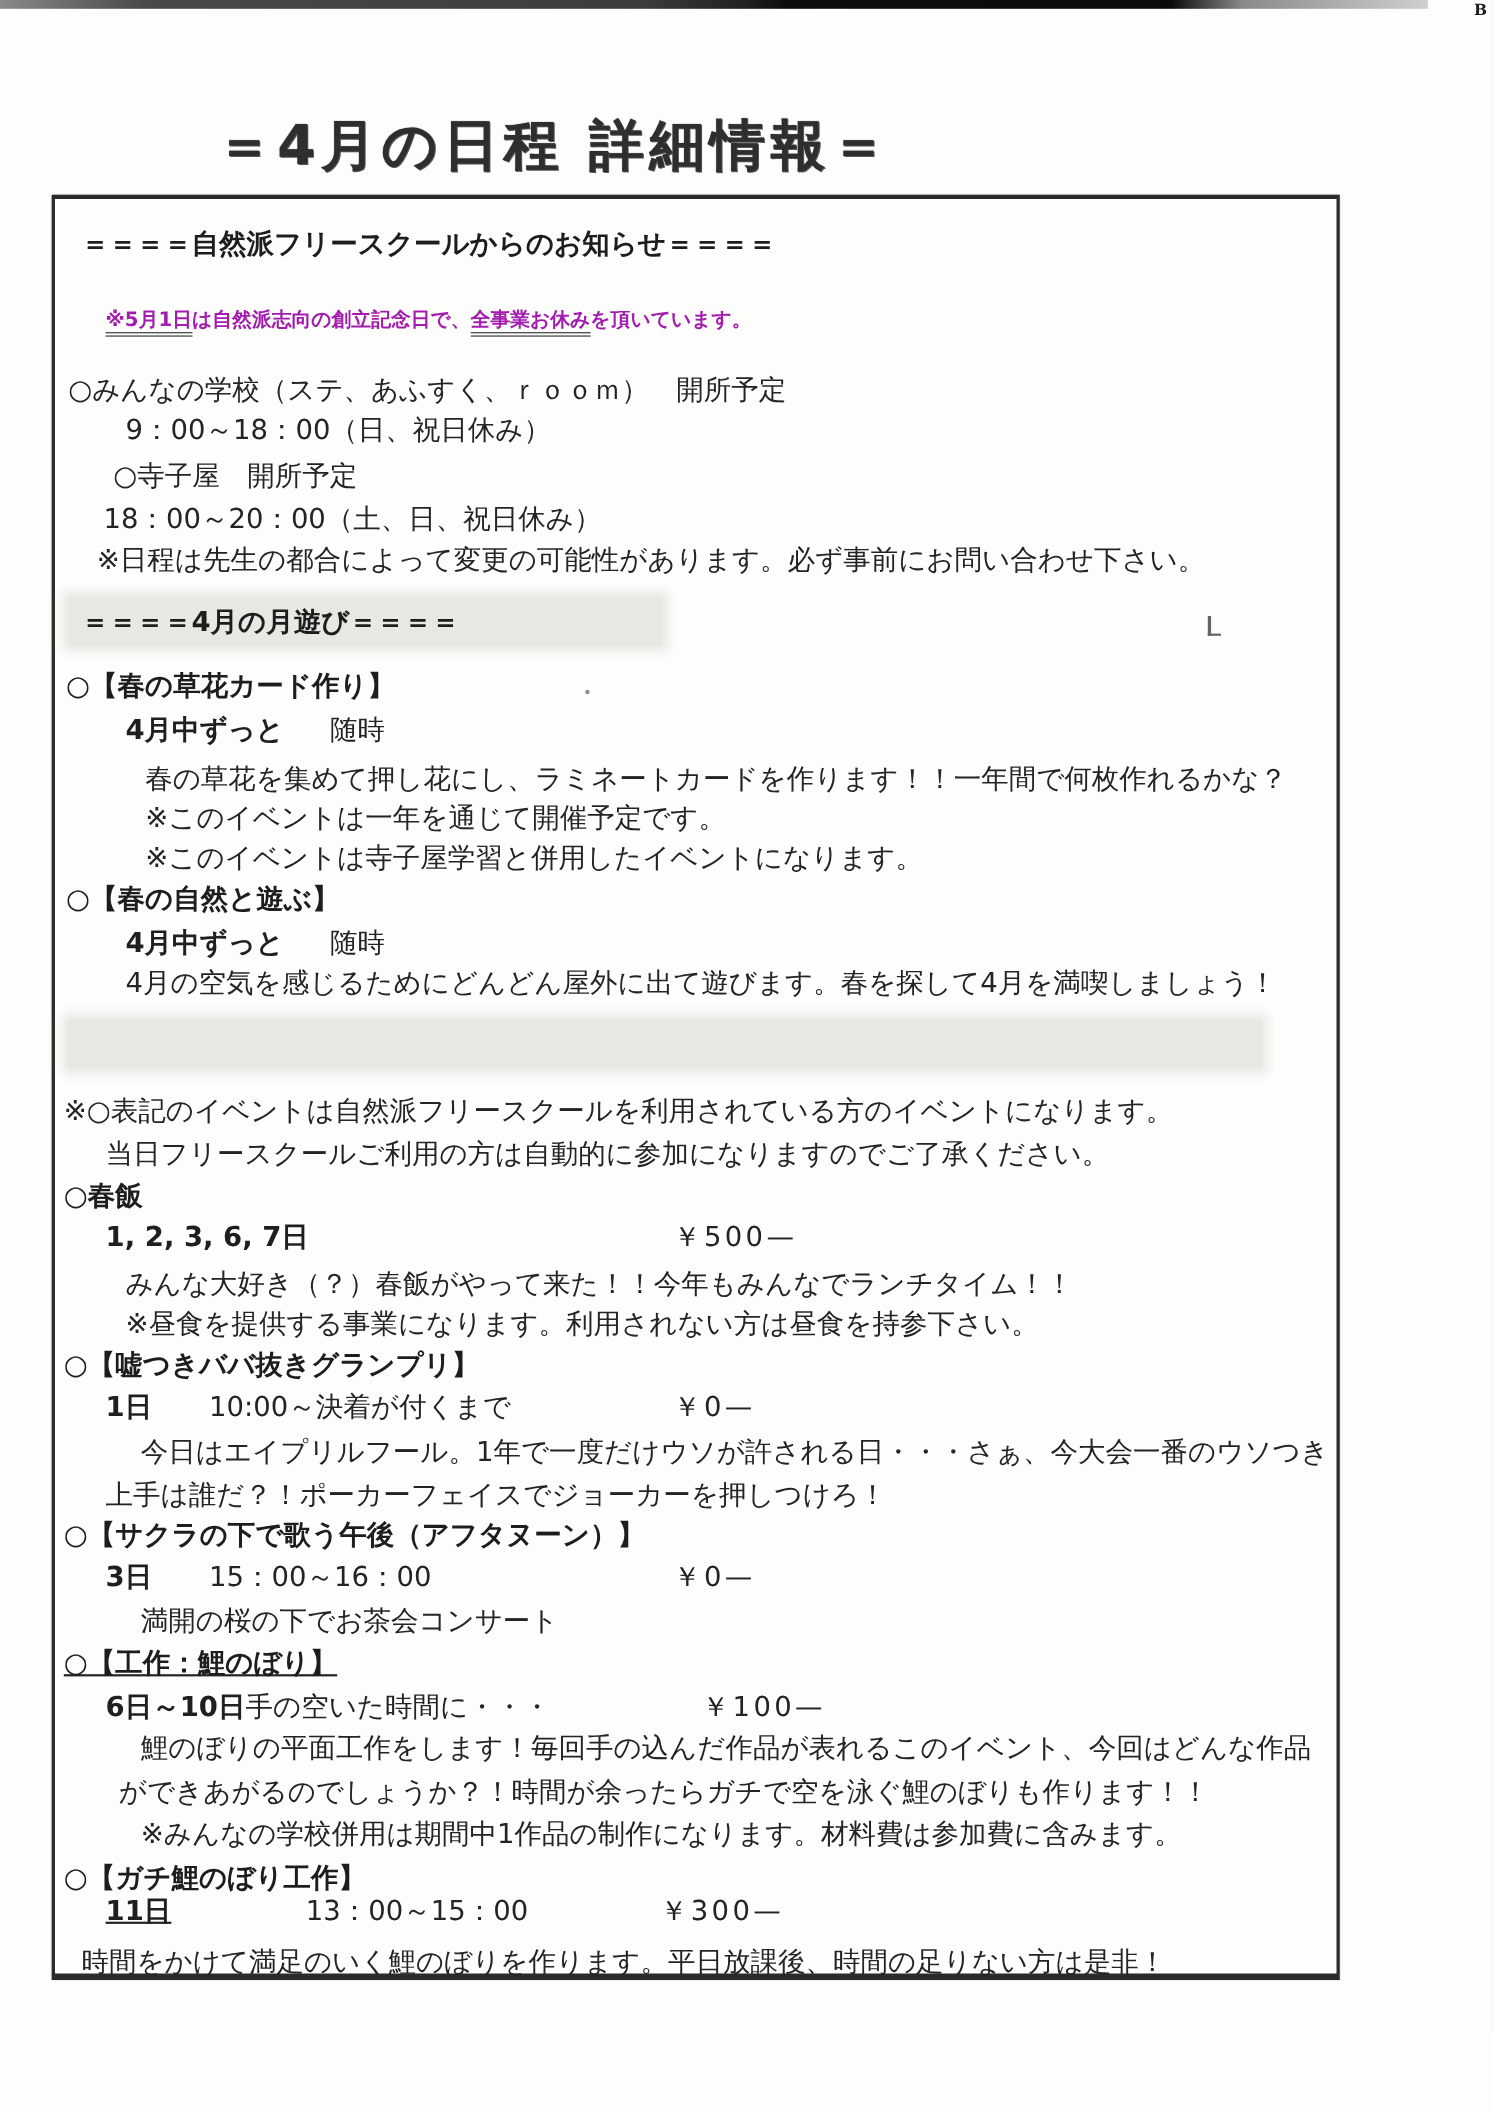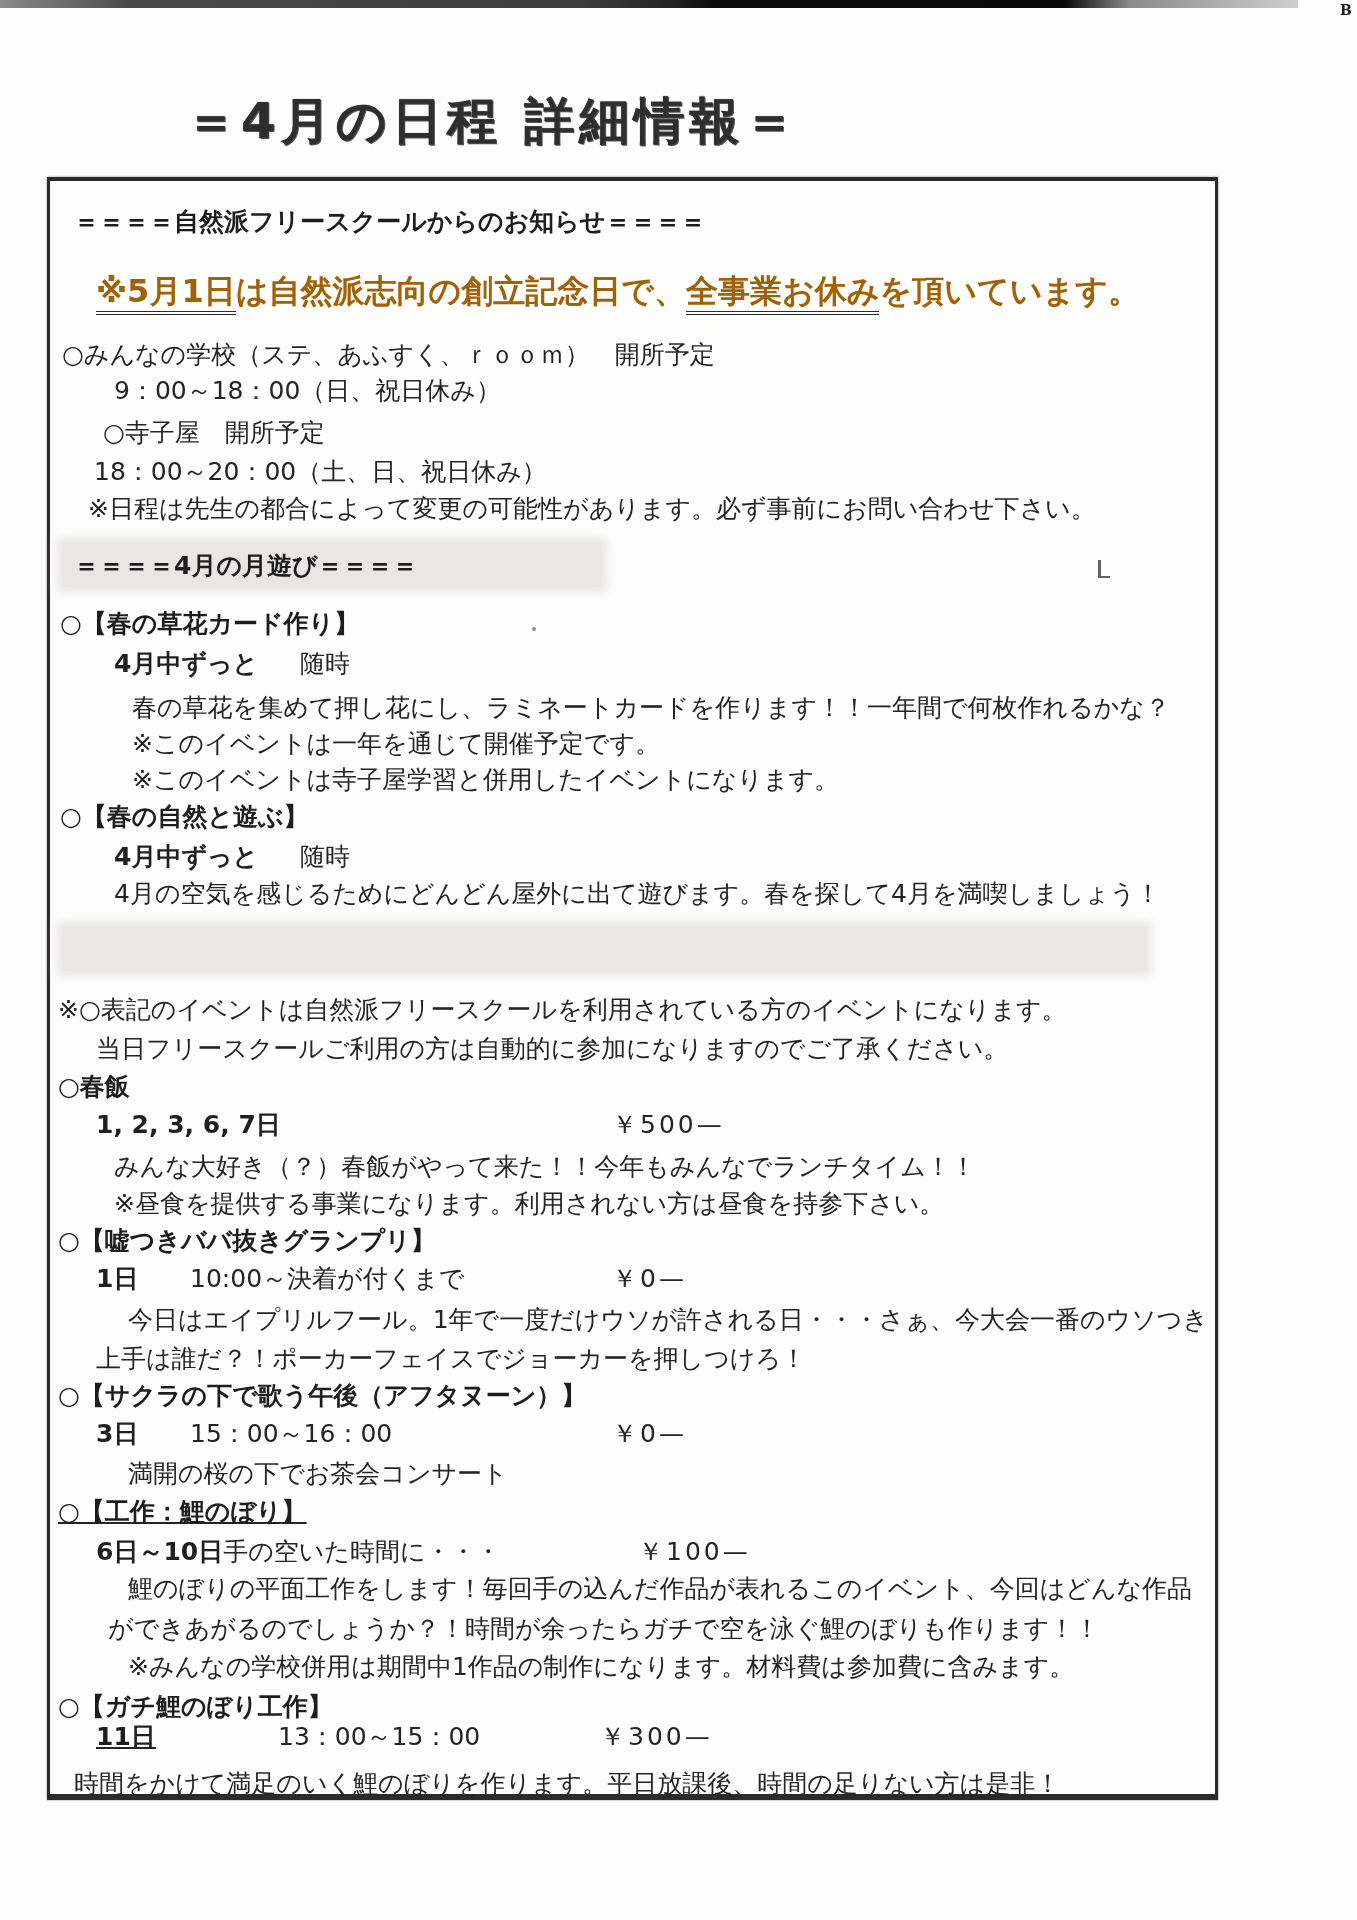--- a/index.html
+++ b/index.html
@@ -23,21 +23,21 @@
   .scan-tick {
     position:absolute; left:1098px; top:560px; width:9px; height:16px;
     border-left:3px solid #3f3f3f; border-bottom:2px solid #3f3f3f;
     opacity:.8;
   }
   .scan-speck {
     position:absolute; left:532px; top:627px; width:4px; height:4px;
     background:#8f8f8f; border-radius:50%;
   }
   .title {
-    position:absolute; top:88px; left:186px; margin:0;
+    position:absolute; top:88px; left:186px; margin:11px;
     font-size:50px; font-weight:900; letter-spacing:5px;
     color:#2e2e2e; white-space:nowrap;
     text-shadow:0 0 1px #4c4c4c, 1px 1px 0 #5a5a5a;
   }
   .content-box {
     position:absolute; left:47px; top:177px; width:1171px; height:1623px;
     border:3px solid #2b2b2b; border-top-width:4px; border-bottom-width:6px;
     box-sizing:border-box; background:transparent;
     box-shadow:0 0 2px #888;
   }
@@ -50,21 +50,21 @@
   .line .shade {
     position:absolute; z-index:0; left:-12px; top:-6px; height:44px;
     background:#e8e7e2; box-shadow:0 0 9px 5px #e8e7e2;
   }
   .col1 { position:relative; z-index:1; font-weight:bold; color:#1f1f1f; }
   .col2 { position:relative; z-index:1; }
   .col2.abs { position:absolute; z-index:1; top:0; }
   .price { position:absolute; top:0; z-index:1; letter-spacing:3px; }
   .notice {
     position:absolute; left:96px; top:272px; white-space:nowrap;
-    font-size:32px; font-weight:bold; color:#a16207; line-height:38px;
+    font-size:18px; font-weight:bold; color:#a21caf; line-height:38px;
   }
   .notice .uu {
     border-bottom:4px double #2b2b2b; padding-bottom:1px;
   }
 </style>
 </head>
 <body>
 
 <div class="page">
   <div class="scan-topbar"></div>

